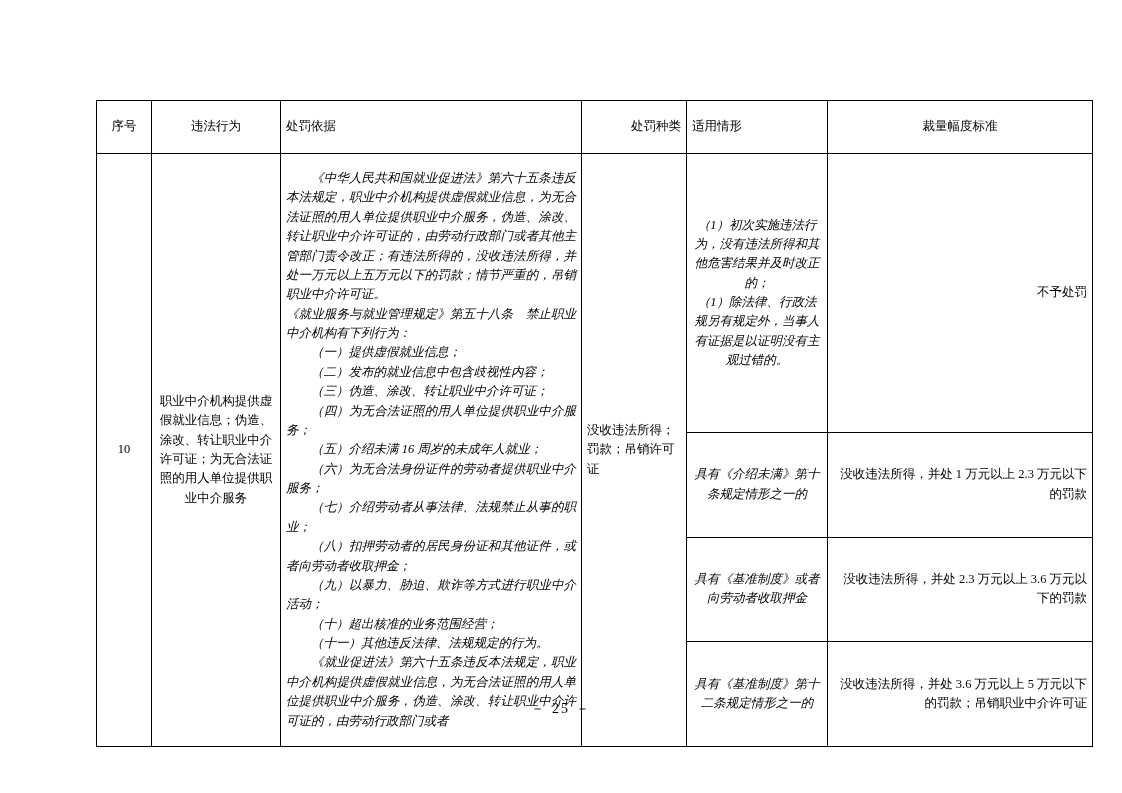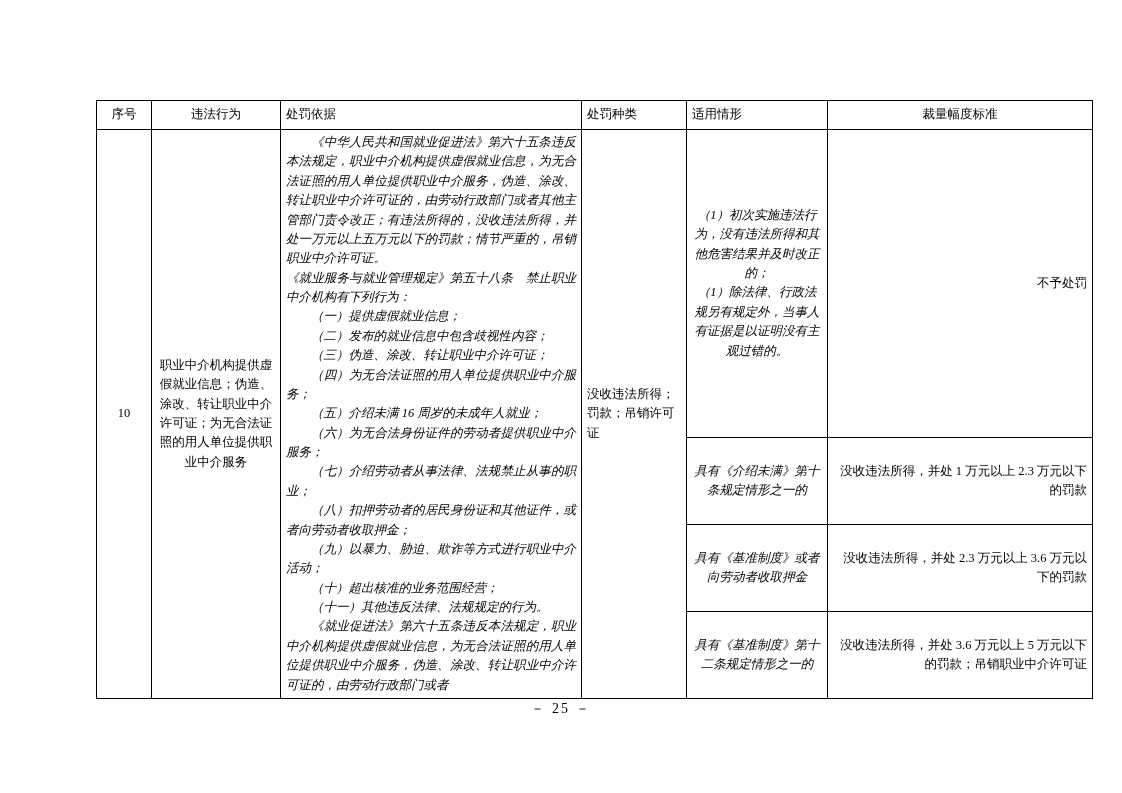--- a/index.html
+++ b/index.html
@@ -25,36 +25,36 @@
     position: absolute;
     left: 96px;
     top: 100px;
     width: 930px;
     border-collapse: collapse;
     table-layout: fixed;
   }
   table.doc-table td, table.doc-table th {
     border: 1px solid #000000;
     vertical-align: middle;
-    padding: 3px 5px;
+    padding: 15px 5px;
     font-size: 12.5px;
     line-height: 1.55;
     font-weight: normal;
   }
   thead th {
     text-align: center;
     font-size: 13px;
     font-weight: bold;
     height: 22px;
     padding: 2px 4px;
   }
   .c-seq   { width: 44px;  text-align: center; }
   .c-act   { width: 118px; text-align: center; }
   .c-basis { width: 290px; text-align: left; }
-  .c-kind  { width: 94px;  text-align: left; }
+  .c-kind  { width: 94px;  text-align: right; }
   .c-case  { width: 130px; text-align: left; }
   .c-std   { width: 254px; text-align: center; }
 
   .basis-cell p {
     margin: 0;
     text-indent: 0;
     text-align: justify;
     text-justify: inter-ideograph;
     font-style: italic;
   }

